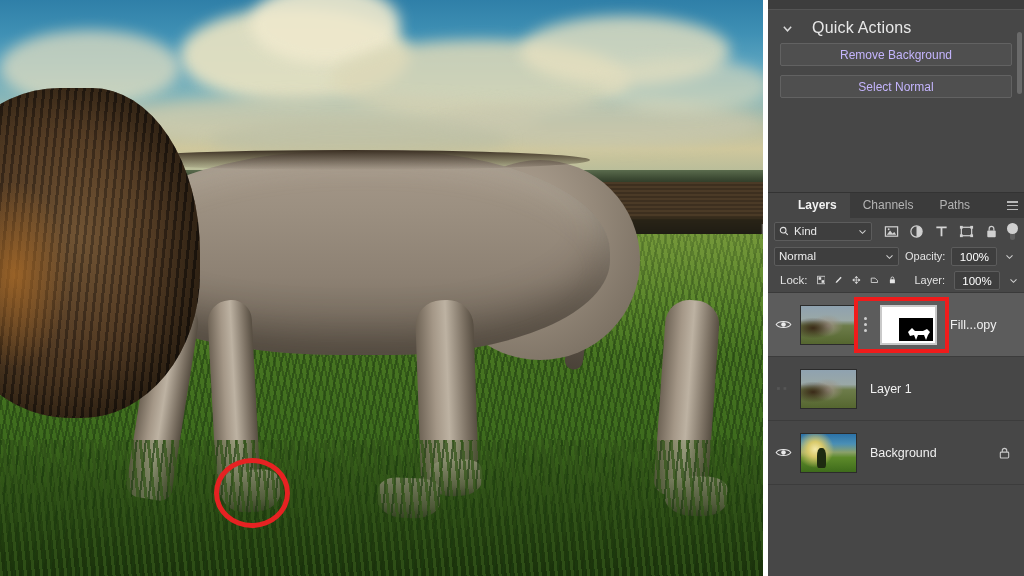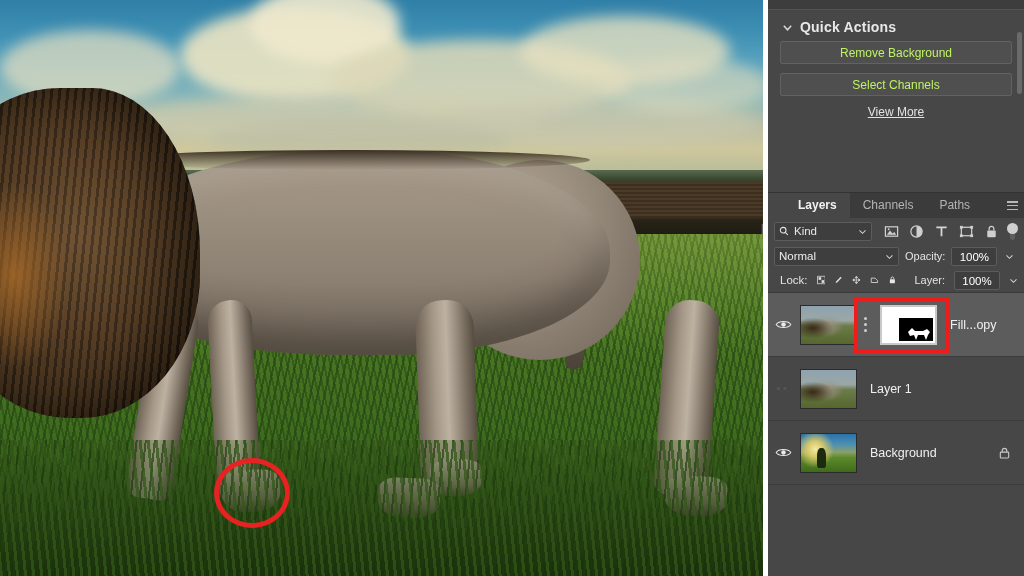--- a/index.html
+++ b/index.html
@@ -142,25 +142,25 @@
   #panel {
     position:absolute; left:768px; top:0; width:256px; height:576px;
     background:#474747; color:#d8d8d8; font-size:12px;
   }
   .panel-topstrip { height:10px; background:#3d3d3d; border-bottom:1px solid #545454; }
 
   
   .qa { padding:0 12px; background:#474747; height:182px; position:relative; }
   .qa-header { display:flex; align-items:center; gap:7px; padding:9px 0 6px 2px; }
   .chev { width:11px; height:11px; flex:none; }
-  .qa-title { font-size:14px; font-weight:bold; color:#e8e8e8; letter-spacing:.2px; }
+  .qa-title { font-size:16px; font-weight:normal; color:#e8e8e8; letter-spacing:.2px;margin-left:12px; }
   .qa-btn {
     display:block; width:100%; height:23px; line-height:22px; text-align:center;
     background:#4f4f4f; border:1px solid #626262; border-radius:2px;
-    color:#bef264; font-size:12px; margin-bottom:9px; cursor:pointer;
+    color:#c4b5fd; font-size:12px; margin-bottom:9px; cursor:pointer;
   }
   .qa-link {
     display:block; text-align:center; color:#e2e2e2; font-size:12px;
     text-decoration:underline; margin-top:3px; cursor:pointer;
   }
   .qa-scroll {
     position:absolute; right:2px; top:22px; width:5px; height:62px;
     background:#6a6a6a; border-radius:3px;
   }
   .qa-divider { height:1px; background:#333; }
@@ -309,22 +309,21 @@
     <div class="panel-topstrip"></div>
 
     <div class="qa">
       <div class="qa-header">
         <svg class="chev" viewBox="0 0 12 12">
           <path d="M2 4 L6 8.5 L10 4" fill="none" stroke="#d9d9d9" stroke-width="1.6"></path>
         </svg>
         <span class="qa-title">Quick Actions</span>
       </div>
       <div class="qa-btn">Remove Background</div>
-      <div class="qa-btn">Select Channels</div>
-      <div class="qa-link">View More</div>
+      <div class="qa-btn">Select Normal</div>
       <div class="qa-scroll"></div>
     </div>
     <div class="qa-divider"></div>
 
     <div class="tabs">
       <div class="tab active">Layers</div>
       <div class="tab">Channels</div>
       <div class="tab">Paths</div>
       <div class="tab-menu">
           <i></i>

